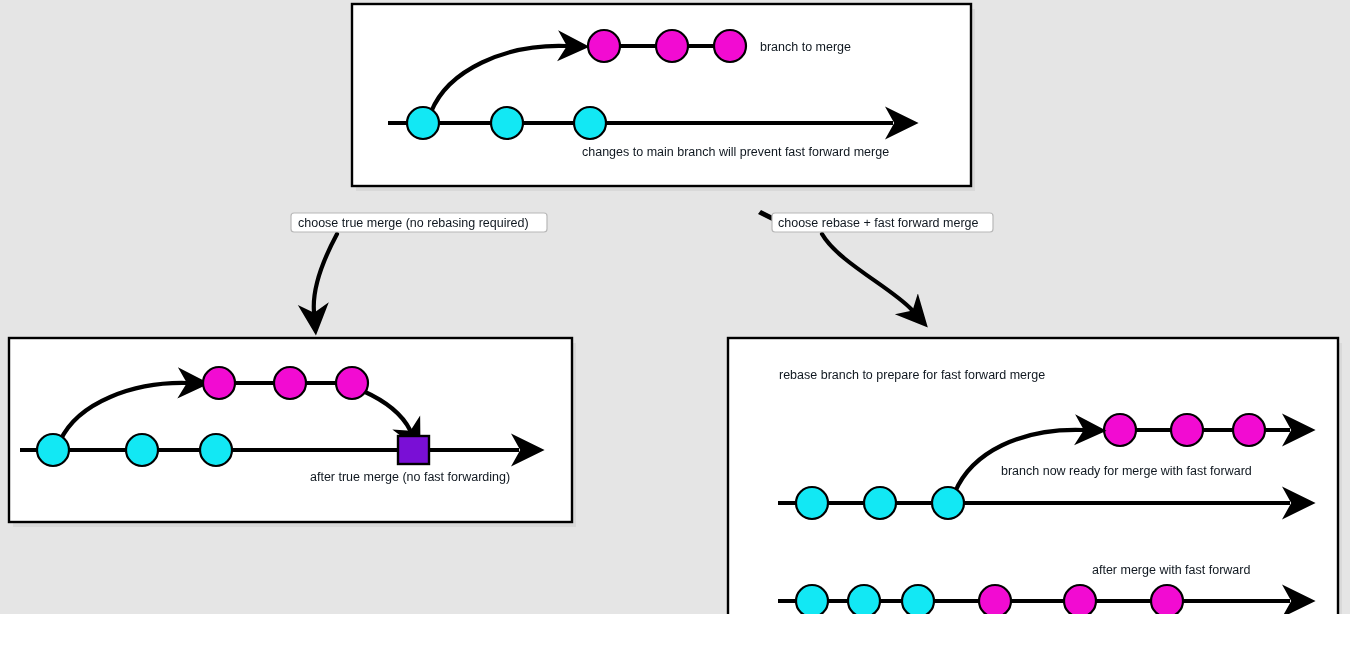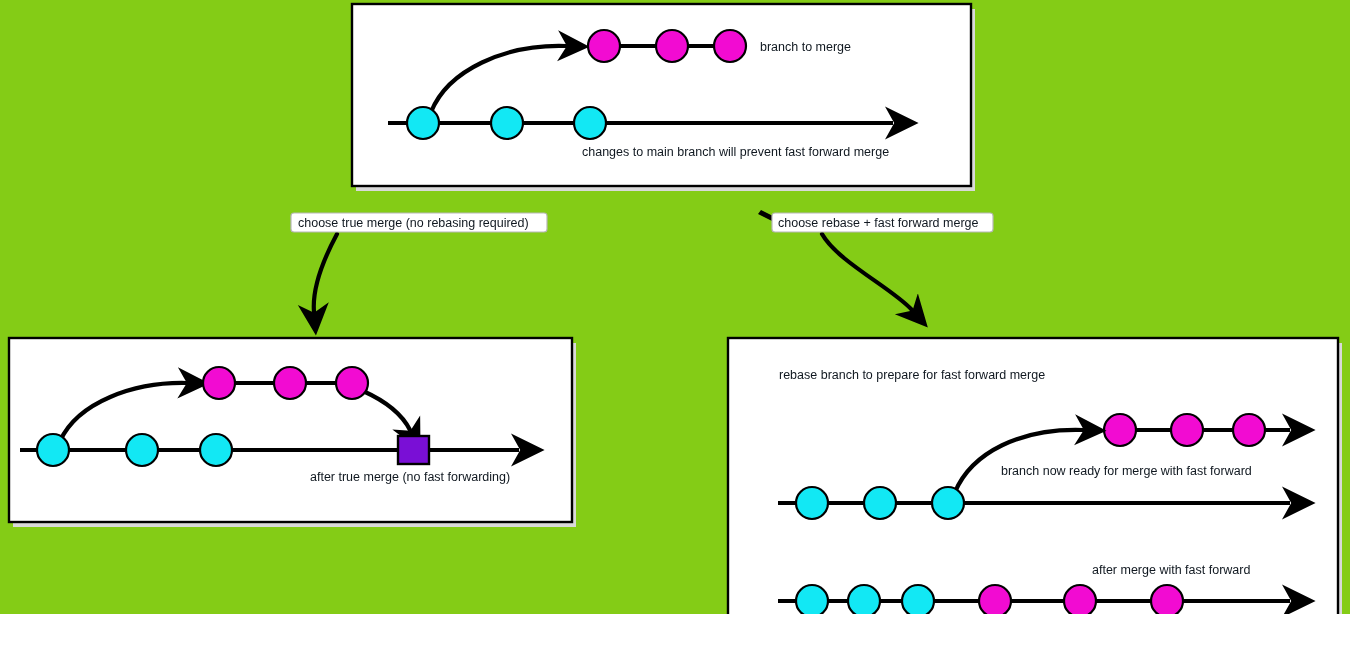--- a/index.html
+++ b/index.html
@@ -1,18 +1,18 @@
 <!DOCTYPE html>
 <html><head>
 <meta charset="utf-8">
 <title>Git merge vs rebase diagram</title>
 <style>
   html,body{margin:0;padding:0;background:#ffffff;}
   body{width:1350px;height:649px;font-family:"Liberation Sans",sans-serif;}
-  #stage{position:relative;width:1350px;height:614px;overflow:hidden;background:#84cc16;text-align:right;}
+  #stage{position:relative;width:1350px;height:614px;overflow:hidden;background:#e5e5e5;text-align:right;}
   svg.layer{position:absolute;left:0;top:0;width:1350px;height:649px;}
   .diagram-text{
     font-family:"Liberation Sans",sans-serif;
     font-size:12.5px;
     fill:#101820;
     dominant-baseline:middle;
     white-space:pre;
   }
   .callout-text{
     font-family:"Liberation Sans",sans-serif;

